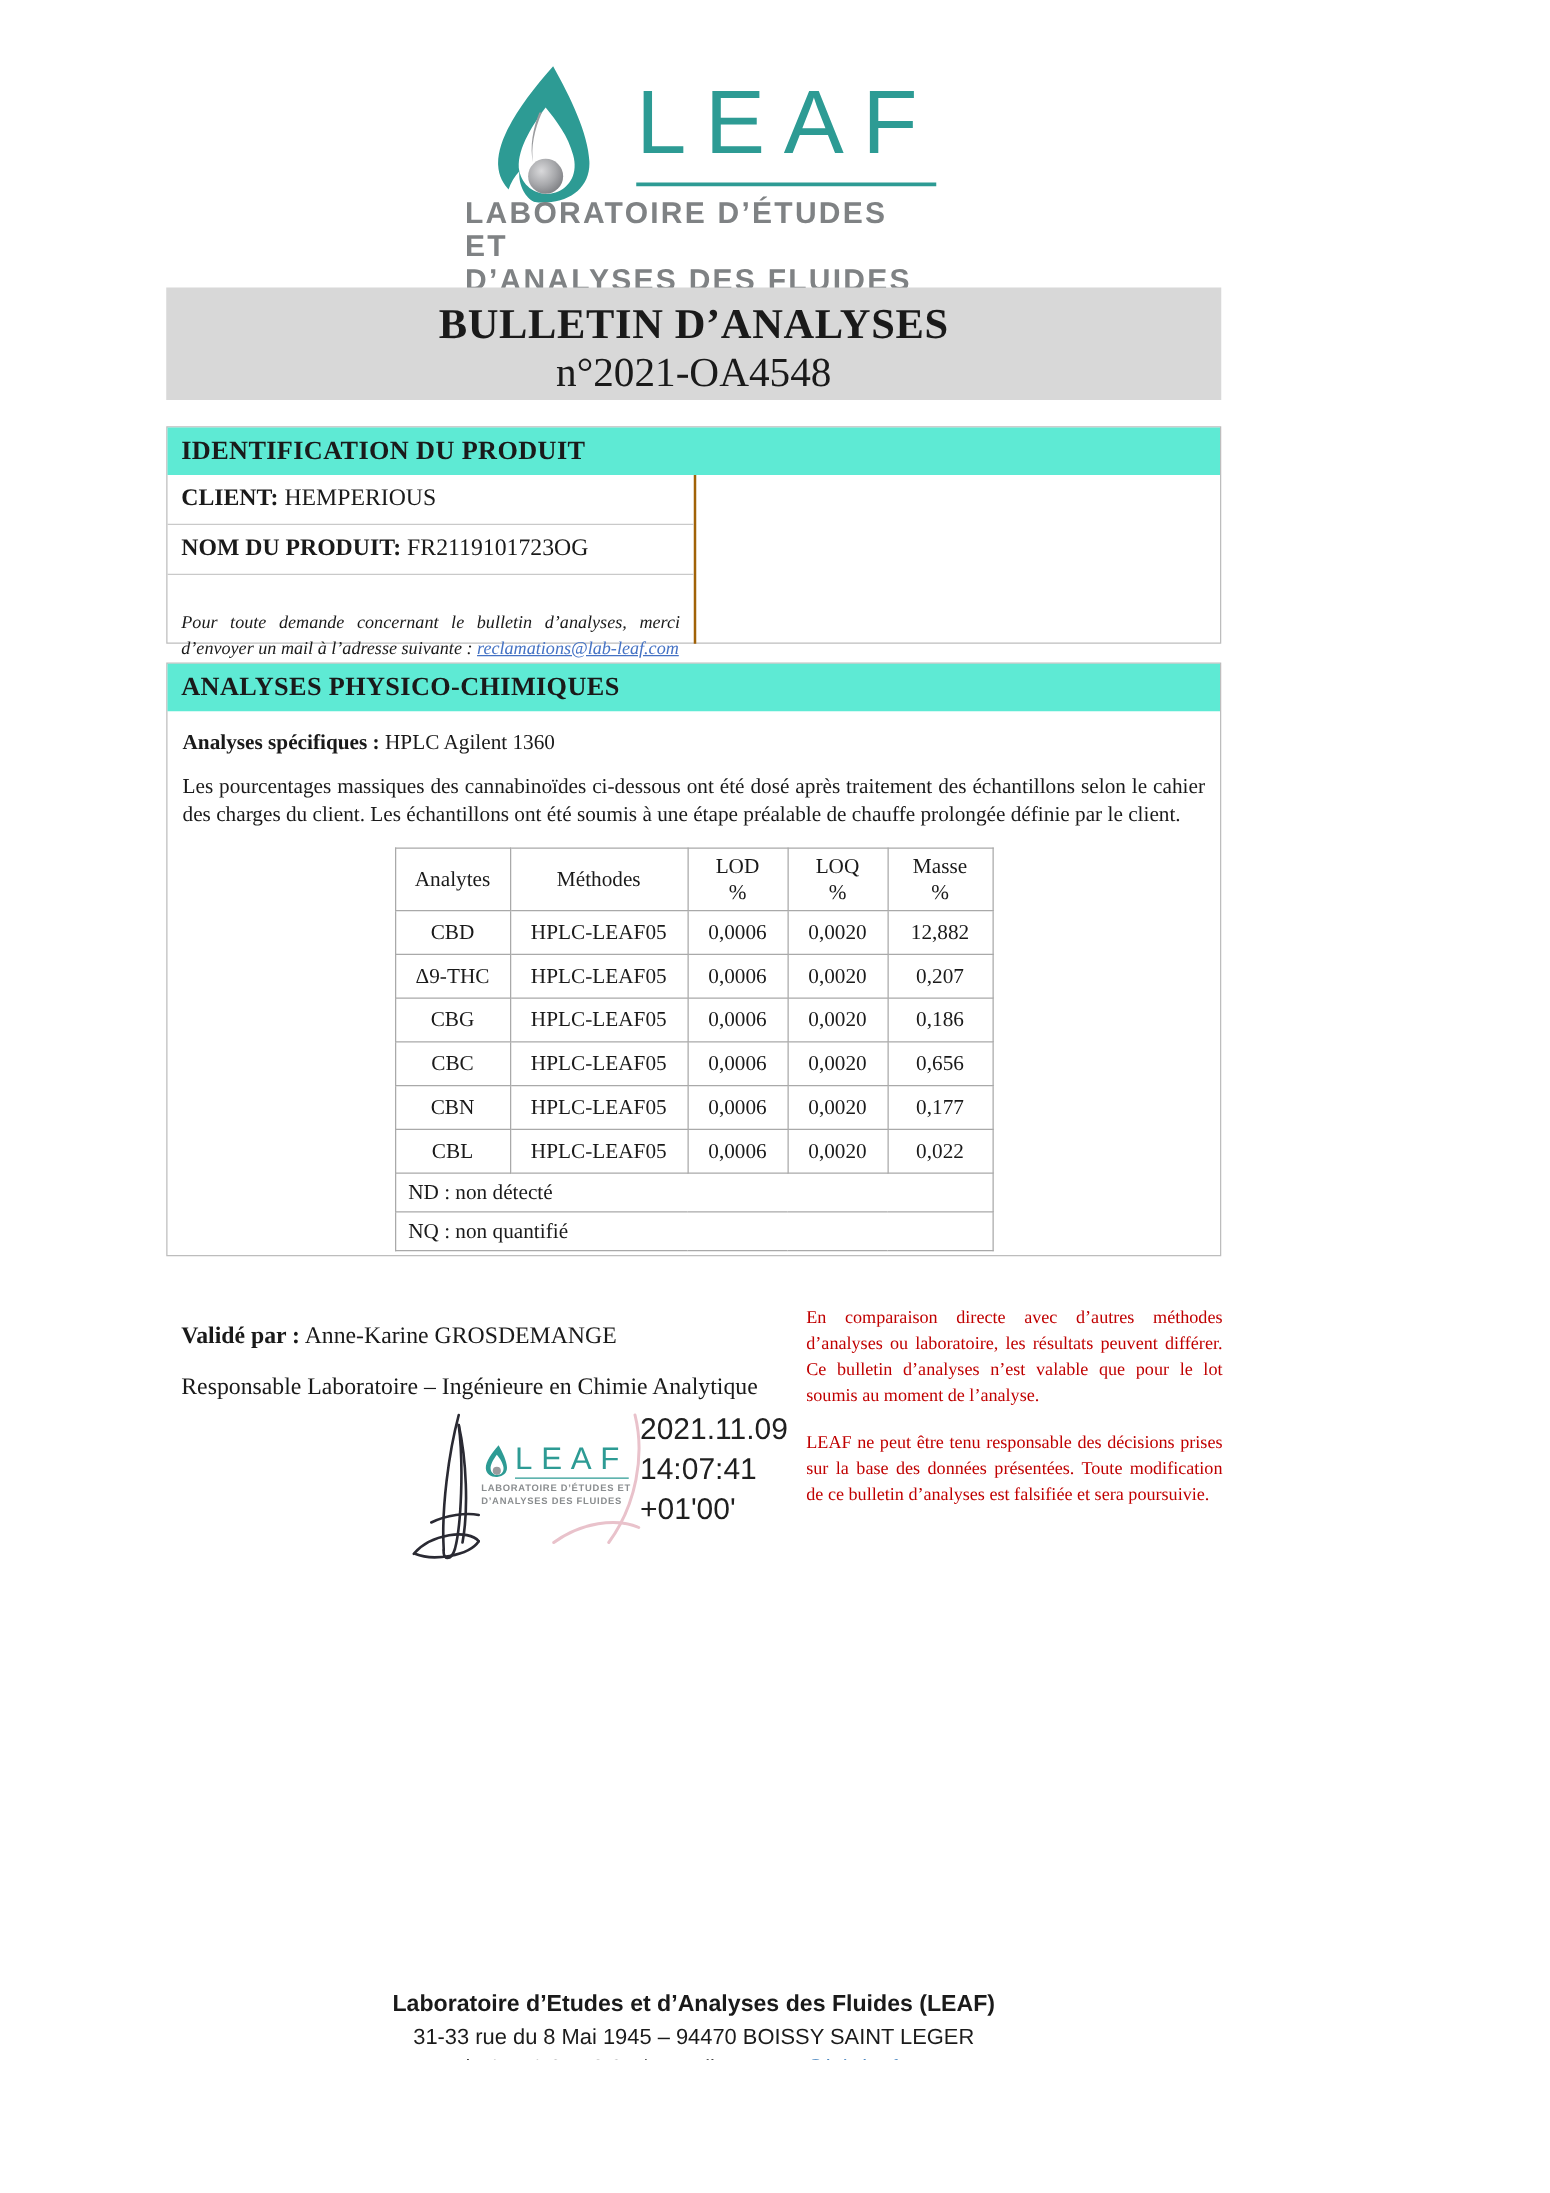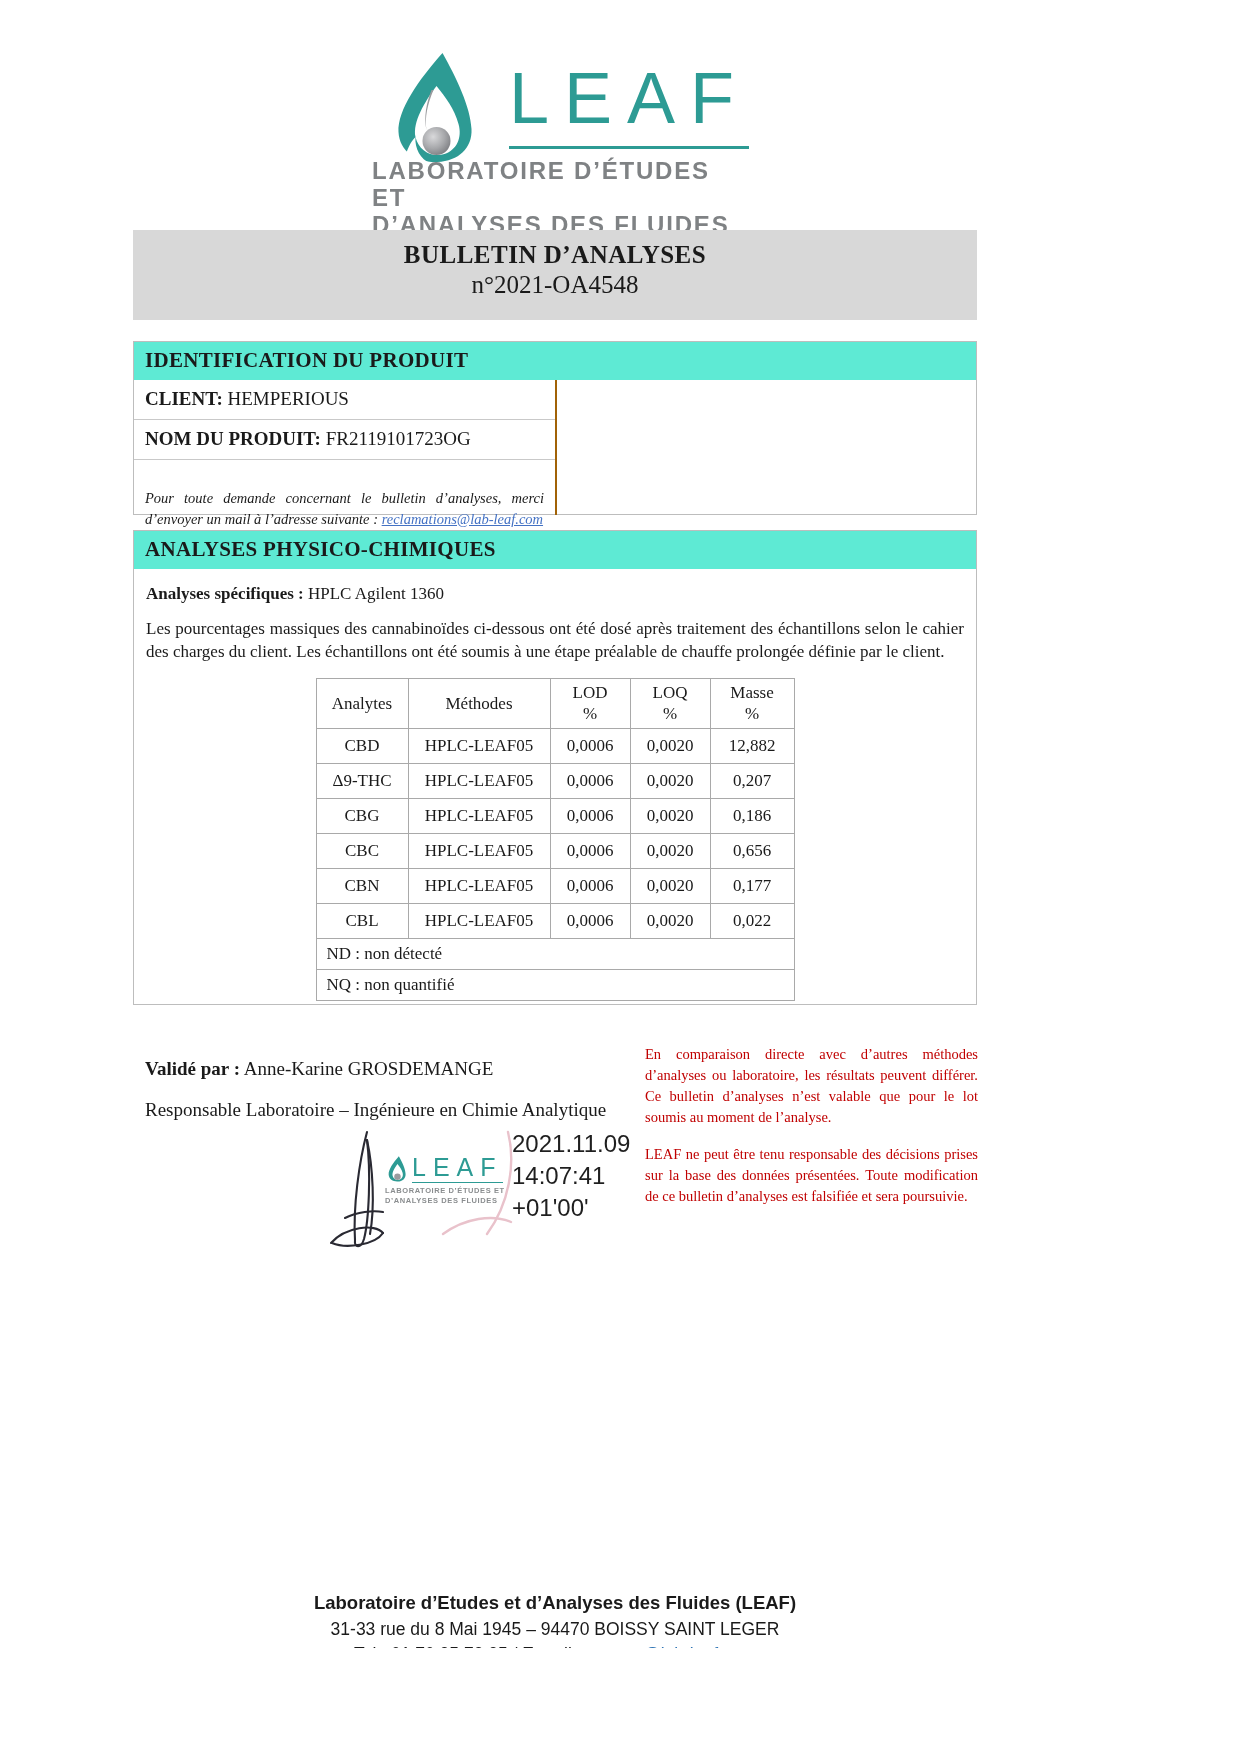--- a/index.html
+++ b/index.html
@@ -22,22 +22,22 @@
     margin-top:-6px; font-family:"Liberation Sans", sans-serif;
     font-weight:700; font-size:24px; line-height:1.12; letter-spacing:1.8px;
     color:#7f8284;
   }
 
   
   .title-box {
     position:absolute; left:133px; top:230px; width:844px; height:90px;
     background:#d8d8d8; text-align:center;
   }
-  .title-main { font-weight:700; font-size:25px; padding-top:11px; letter-spacing:0.5px; }
-  .title-num  { font-size:25px; margin-top:2px; }
+  .title-main { font-weight:700; font-size:34px; padding-top:11px; letter-spacing:0.5px; }
+  .title-num  { font-size:33px; margin-top:2px; }
 
   
   .sec-box { position:absolute; left:133px; width:844px; border:1px solid #bdbdbd; background:#fff; }
   .sec-header {
     height:38px; background:#5eead4; font-weight:700; font-size:21px;
     padding:6px 0 0 11px; letter-spacing:0.3px;
   }
 
   
   .ident-box { top:341px; height:174px; }

